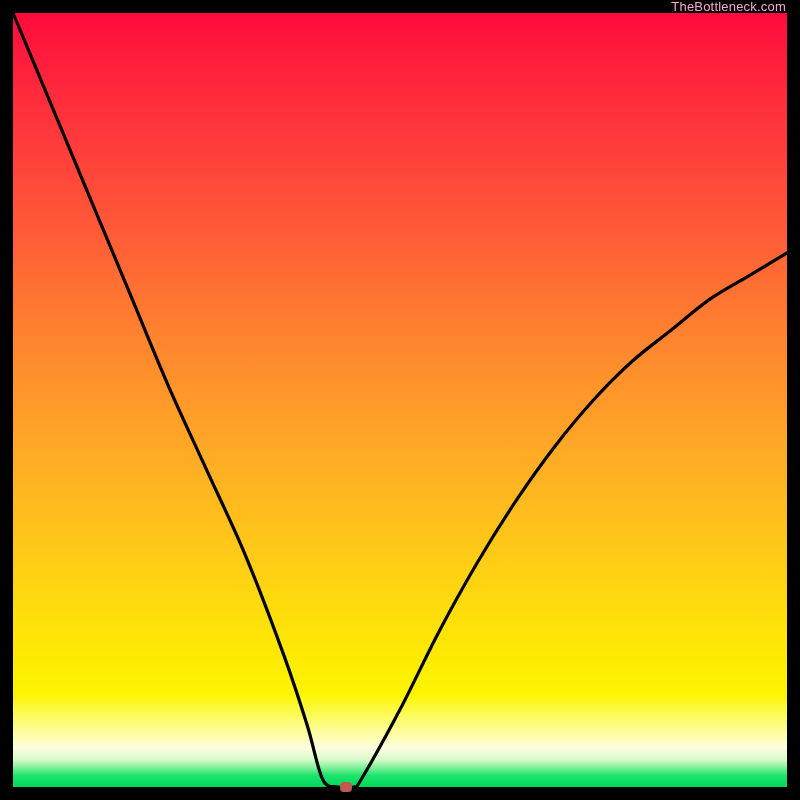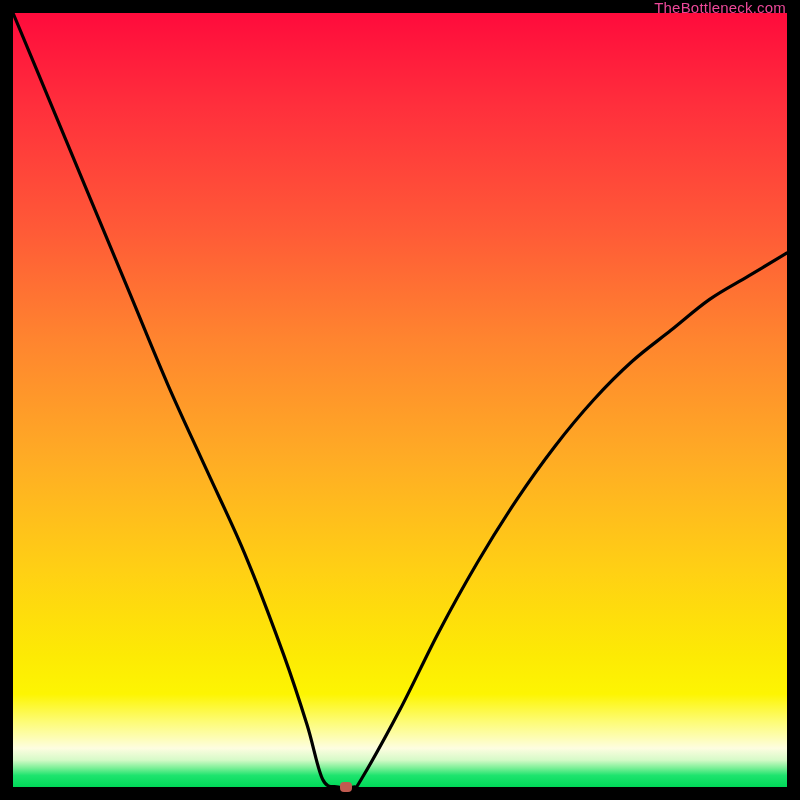--- a/index.html
+++ b/index.html
@@ -58,22 +58,22 @@
     width: 12px;
     height: 10px;
     border-radius: 4px;
     background: #c05a50;
     transform: translate(-50%, -50%);
   }
   .watermark {
     position: absolute;
     top: -1px;
     right: 14px;
-    color: #ec4899;
-    font-size: 15px;
+    color: #f9a8d4;
+    font-size: 13px;
     font-weight: 500;
     letter-spacing: 0.2px;
   }
 </style>
 </head>
 <body>
 
 <div class="frame">
   <div class="plot"></div>
 

